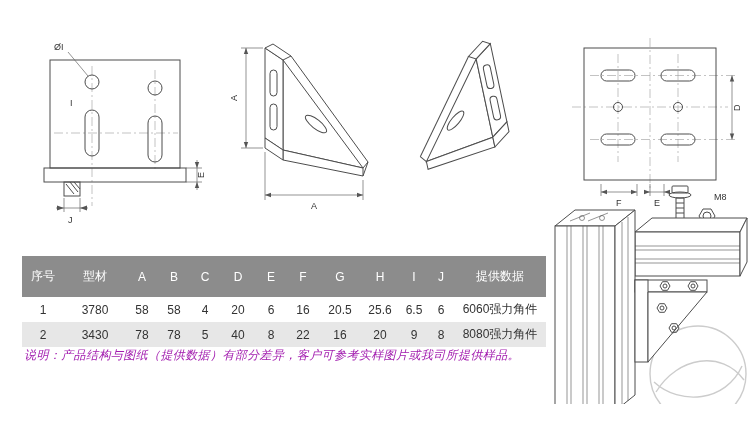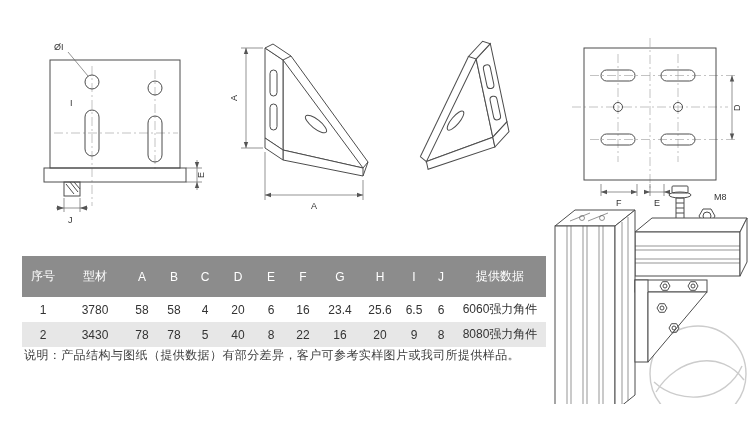--- a/index.html
+++ b/index.html
@@ -16,21 +16,21 @@
   svg .ah  { fill:#555555; stroke:none; }
   svg .lbl { font-family:"Liberation Sans", sans-serif; font-size:9px; fill:#333; stroke:none; }
   svg .wm  { stroke:#cccccc; fill:none; stroke-width:1.4; }
 
   .spec-table { position:absolute; left:22px; top:256px; width:524px; border-collapse:collapse;
                 table-layout:fixed; font-size:12px; text-align:center; color:#333; }
   .spec-table th { background:#8c8c8c; color:#ffffff; font-weight:normal; padding:12px 0; }
   .spec-table td { padding:4px 0; background:#ffffff; }
   .spec-table tr.alt td { background:#e7e7e7; }
 
-  .note { position:absolute; left:24px; top:347px; font-size:12px; color:#404040; letter-spacing:0.4px; }
+  .note { position:absolute; left:24px; top:347px; font-size:12px; color:#a21caf; letter-spacing:0.4px;font-style:italic; }
 </style>
 </head>
 <body>
 
 <div class="canvas">
 
   <svg class="drawing" style="left:28px;top:20px" width="185" height="210" viewBox="0 0 185 210">
     <line class="cl" x1="64" y1="46" x2="64" y2="186"></line>
     <line class="cl" x1="127" y1="50" x2="127" y2="152"></line>
     <line class="cl" x1="26" y1="113" x2="150" y2="113"></line>
@@ -240,21 +240,21 @@
     <tbody>
       <tr>
         <td>1</td>
         <td>3780</td>
         <td>58</td>
         <td>58</td>
         <td>4</td>
         <td>20</td>
         <td>6</td>
         <td>16</td>
-        <td>23.4</td>
+        <td>20.5</td>
         <td>25.6</td>
         <td>6.5</td>
         <td>6</td>
         <td>6060强力角件</td>
       </tr>
       <tr class="alt">
         <td>2</td>
         <td>3430</td>
         <td>78</td>
         <td>78</td>

